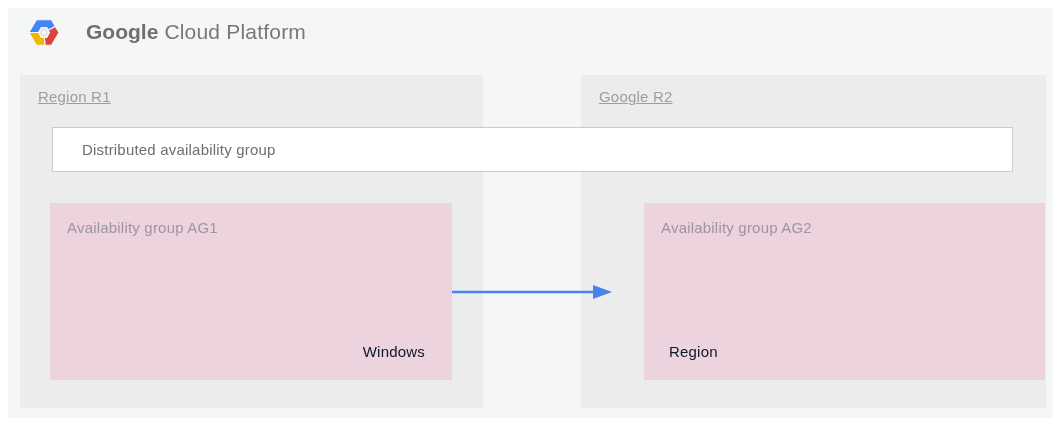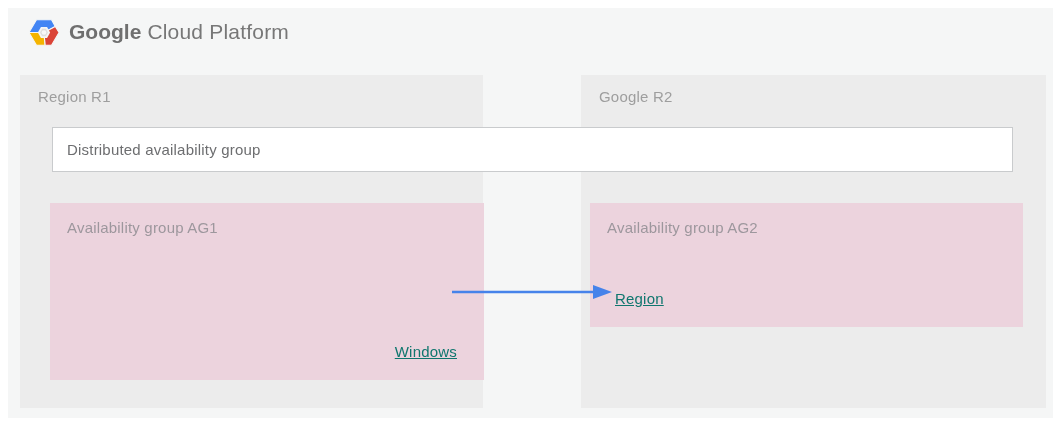--- a/index.html
+++ b/index.html
@@ -20,21 +20,21 @@
   }
   
   .header {
     position: absolute;
     left: 28px; top: 16px;
     display: flex; align-items: center;
     height: 32px;
   }
   .gcp-logo { width: 32px; height: 29px; display: block; }
   .brand {
-    margin-left: 9px;
+    margin-left: 26px;
     font-size: 21px;
     color: #747474;
     letter-spacing: 0.2px;
     white-space: nowrap;
   }
   .brand .b1 { font-weight: 700; color: #6f6f6f; letter-spacing: 0px; }
   .brand .b2 { font-weight: 400; color: #777777; }
 
   
   .region {
@@ -42,63 +42,63 @@
     background: #ececec;
   }
   .region.r1 { left: 20px; top: 75px; width: 463px; height: 333px; }
   .region.r2 { left: 581px; top: 75px; width: 465px; height: 333px; }
   .region-label {
     position: absolute;
     left: 18px; top: 13px;
     font-size: 15px;
     color: #9e9e9e;
     letter-spacing: 0.2px;
+    text-decoration: underline;
   }
 
   
   .dag-box {
     position: absolute;
     left: 52px; top: 127px;
     width: 961px; height: 45px;
     box-sizing: border-box;
     background: #ffffff;
     border: 1px solid #c9cbcd;
     display: flex; align-items: center;
     z-index: 3;
+    padding-left: 15px;
   }
   .dag-label {
     margin-left: 14px;
     font-size: 15px;
     color: #6d6e70;
     letter-spacing: 0.2px;
   }
 
   
   .ag {
     position: absolute;
     background: #ecd3dd;
     z-index: 2;
-    padding-left: 32px;
   }
   .ag.ag1 { left: 50px; top: 203px; width: 402px; height: 177px; }
-  .ag.ag2 { left: 590px; top: 203px; width: 401px; height: 124px; }
+  .ag.ag2 { left: 644px; top: 203px; width: 401px; height: 177px; }
   .ag-label {
     position: absolute;
     left: 17px; top: 16px;
     font-size: 15px;
     color: #9d979d;
     letter-spacing: 0.2px;
   }
   .os-label {
     position: absolute;
     bottom: 20px;
     font-size: 15px;
-    color: #0f766e;
+    color: #0f172a;
     letter-spacing: 0.2px;
-    text-decoration: underline;
   }
   .os-label.right { right: 27px; }
   .os-label.left  { left: 25px; }
 
   
   .arrow-svg {
     position: absolute;
     left: 452px; top: 283px;
     width: 160px; height: 18px;
     z-index: 4;

